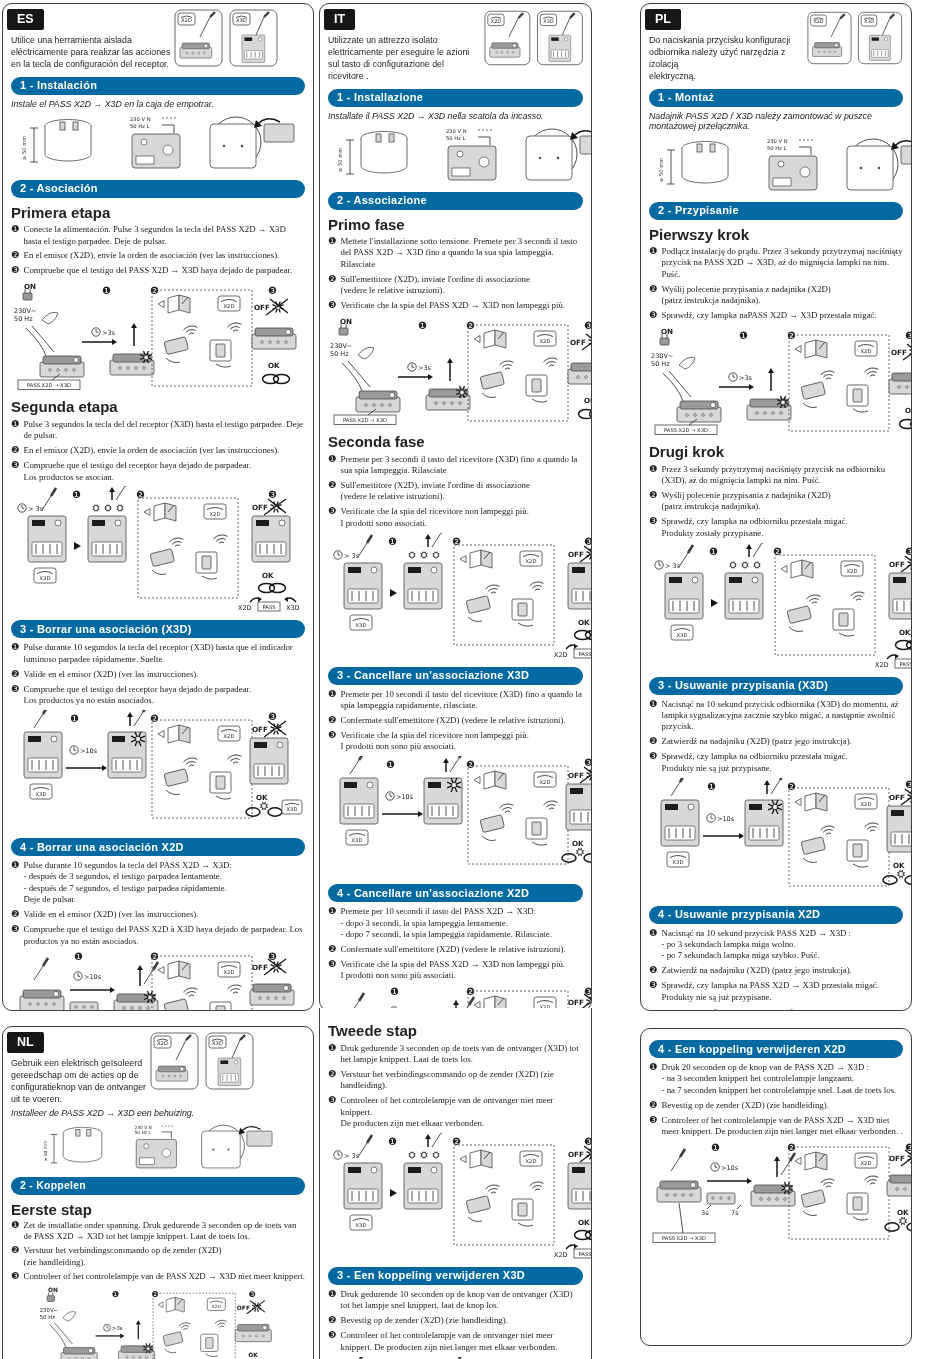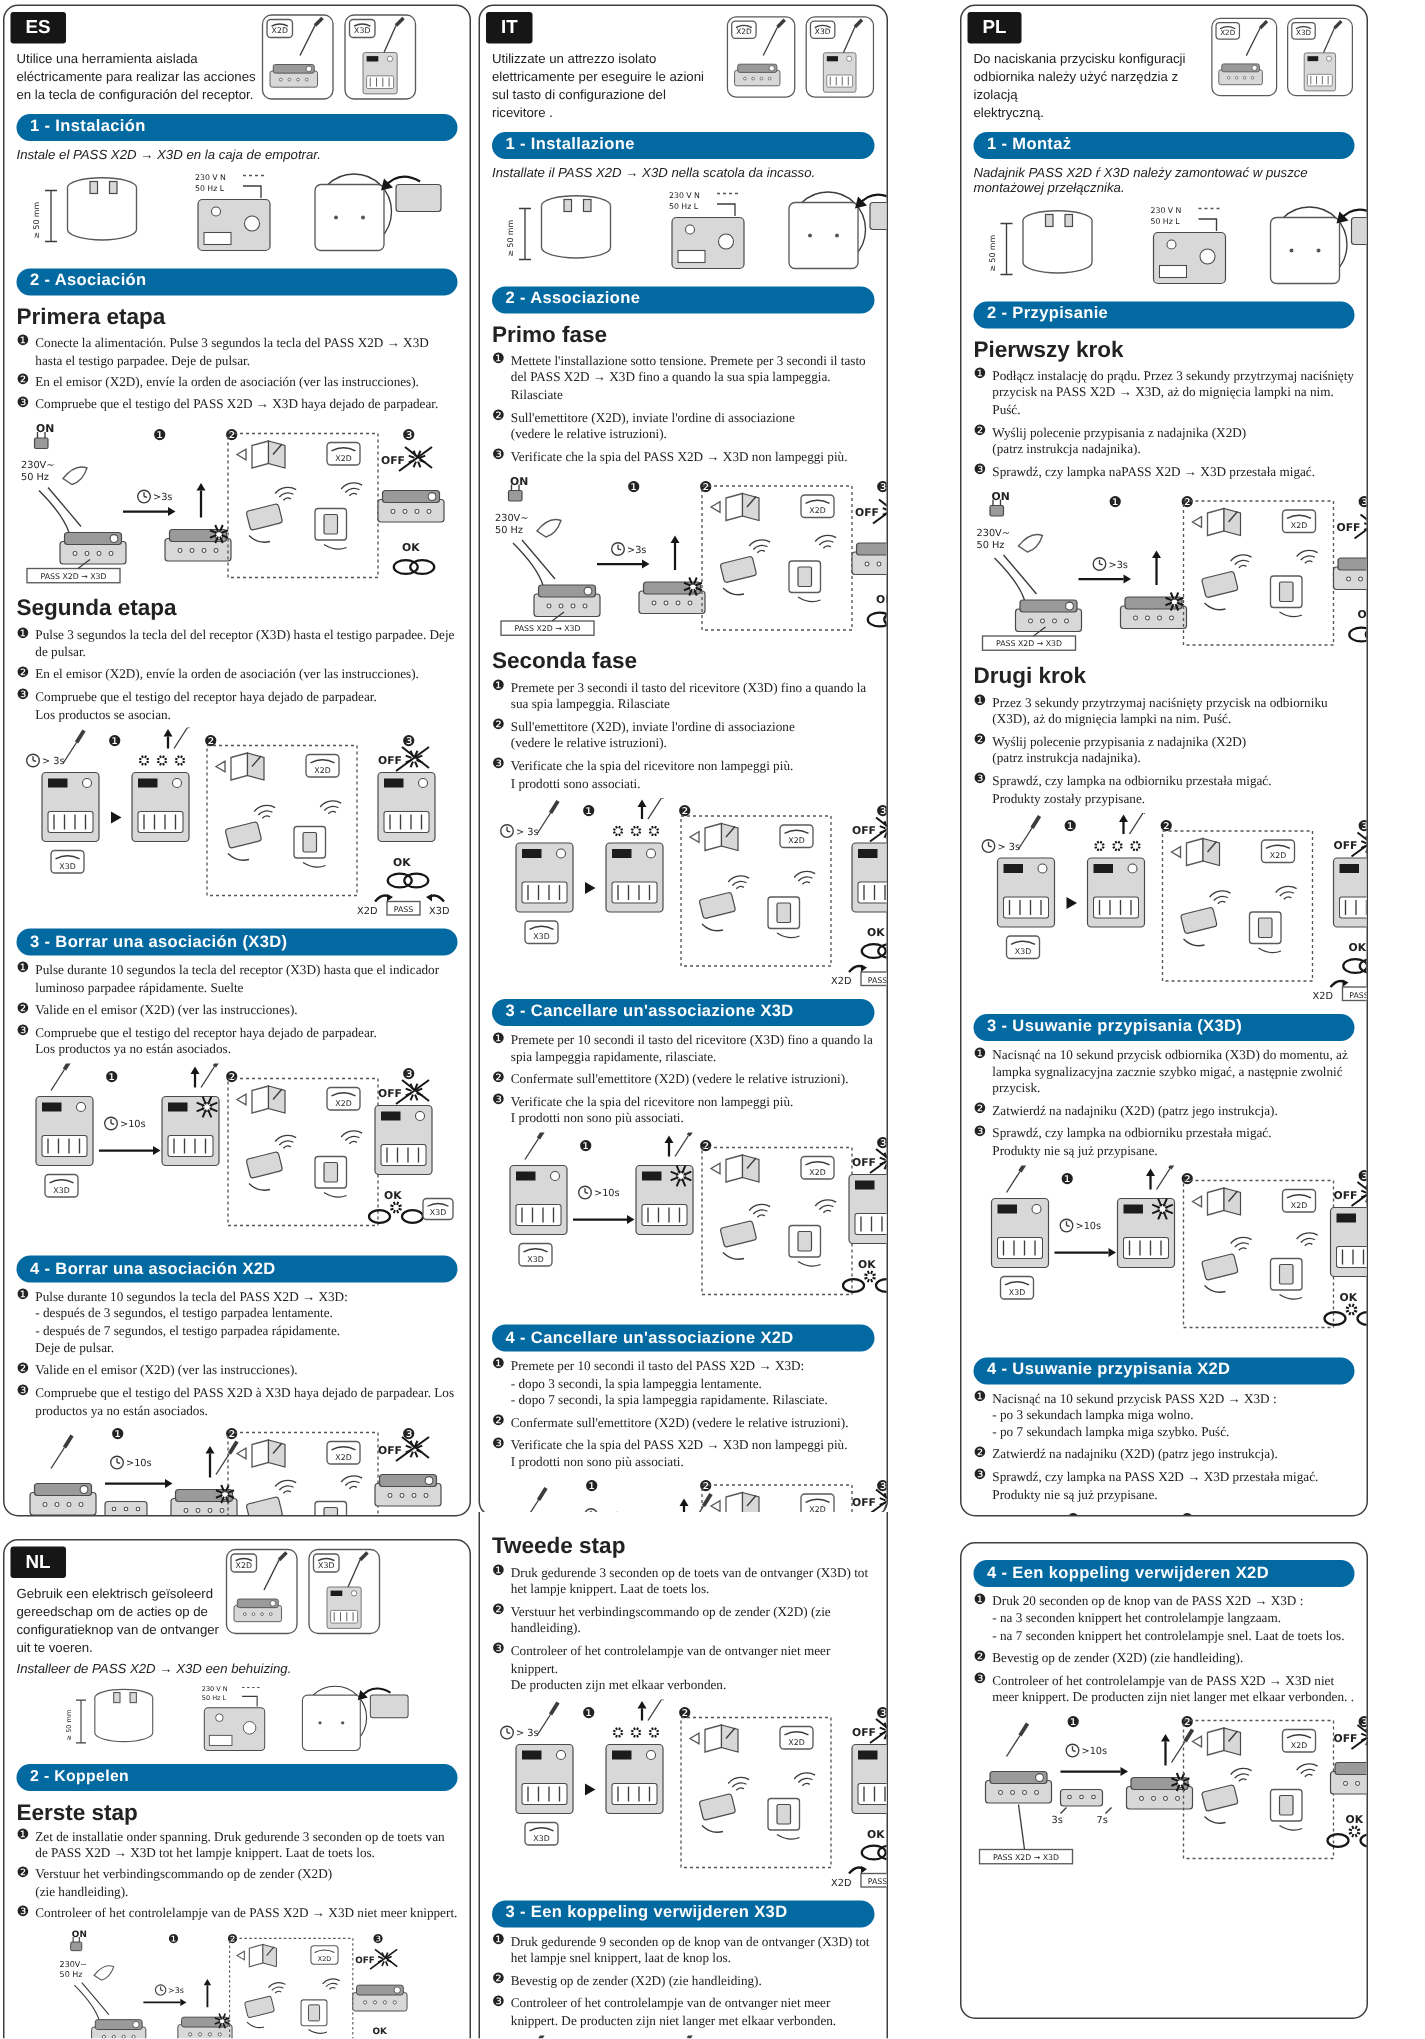--- a/index.html
+++ b/index.html
@@ -2640,21 +2640,21 @@
           <path d="M246 111 l4 2 -4 3 z" fill="#161616"></path>
         <path d="M284 116 q-5 -6 -10 -3" class="lnb"></path>
           <path d="M276 111 l-4 2 4 3 z" fill="#161616"></path>
         <text x="274" y="124" class="dt">X3D</text>
         </g>
     </svg>
       <div class="sec-header">3 - Een koppeling verwijderen X3D</div>
       <div class="steps">
         <div class="step">
           <span class="mk">❶</span>
-          <span class="st">Druk gedurende 9 seconden op de knop van de ontvanger (X3D) tot het lampje snel knippert, laat de knop los.</span>
+          <span class="st">Druk gedurende 10 seconden op de knop van de ontvanger (X3D) tot het lampje snel knippert, laat de knop los.</span>
         </div>
         <div class="step">
           <span class="mk">❷</span>
           <span class="st">Bevestig op de zender (X2D) (zie handleiding).</span>
         </div>
         <div class="step">
           <span class="mk">❸</span>
           <span class="st">Controleer of het controlelampje van de ontvanger niet meer knippert. De producten zijn niet langer met elkaar verbonden.</span>
         </div>
       </div>

